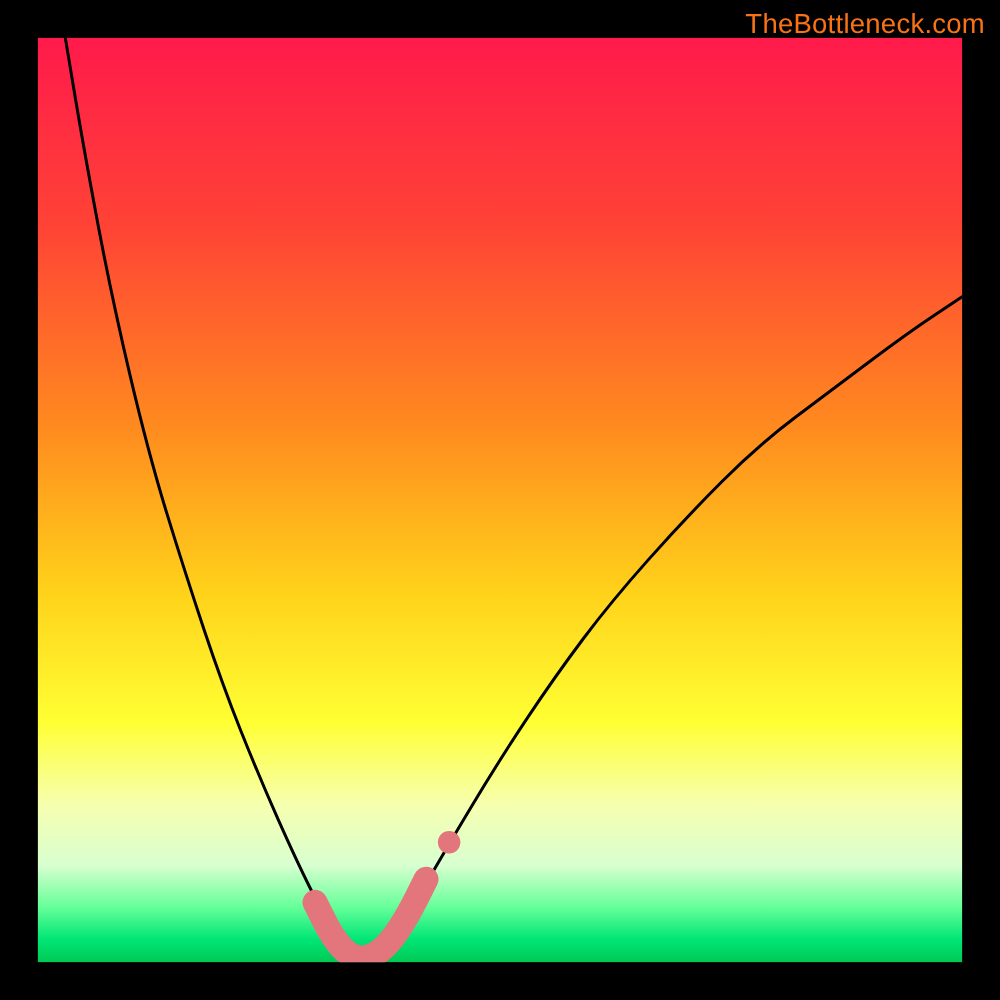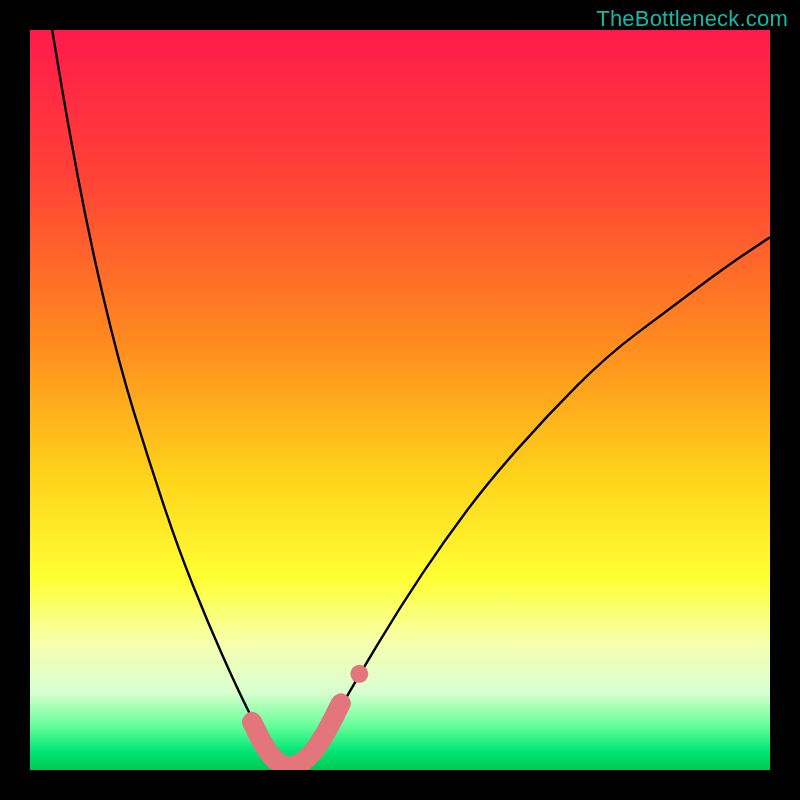--- a/index.html
+++ b/index.html
@@ -21,21 +21,21 @@
     left: 30px;
     top: 30px;
     width: 740px;
     height: 740px;
     overflow: hidden;
   }
   .watermark {
     position: absolute;
     top: 6px;
     right: 12px;
-    color: #14b8a6;
+    color: #f97316;
     font-size: 22px;
     font-weight: 500;
     letter-spacing: 0.2px;
   }
   svg { display: block; }
 </style>
 </head>
 <body>
 
 <div class="frame">

